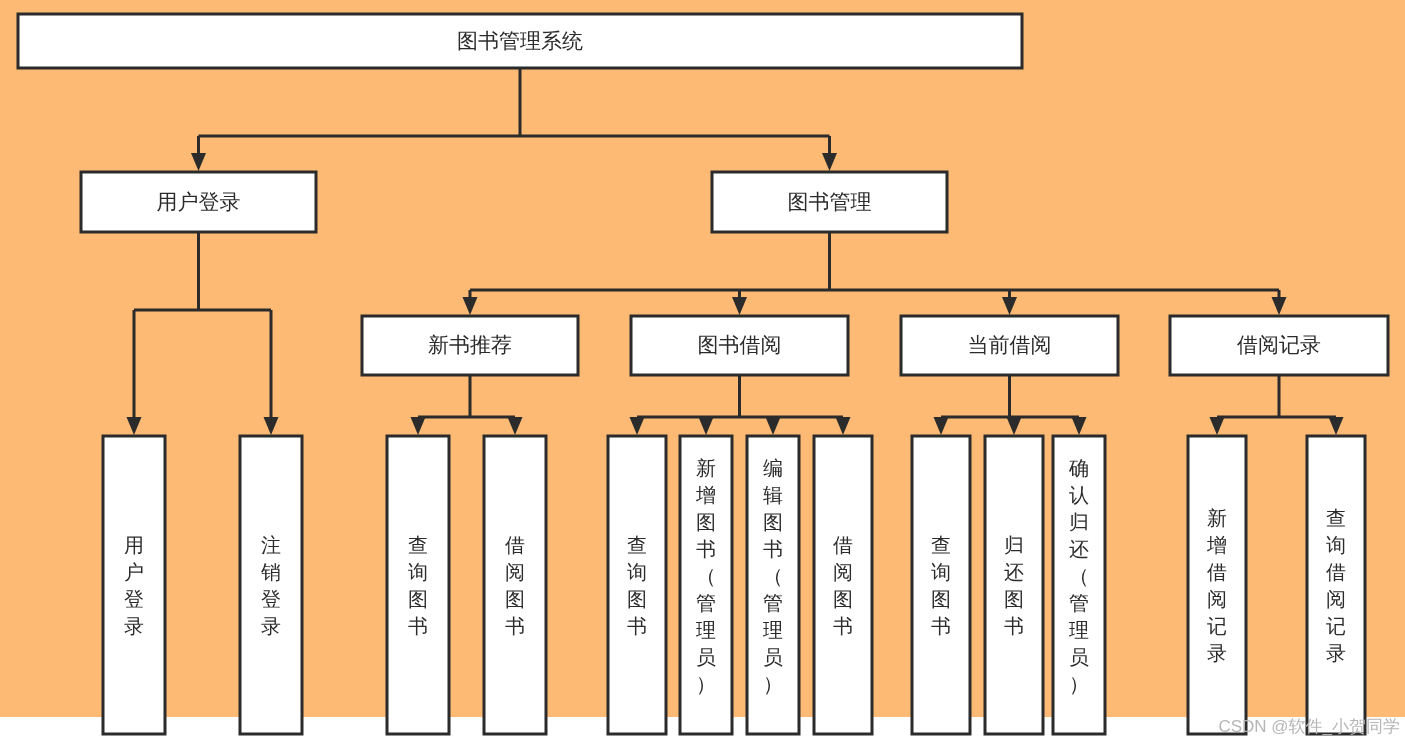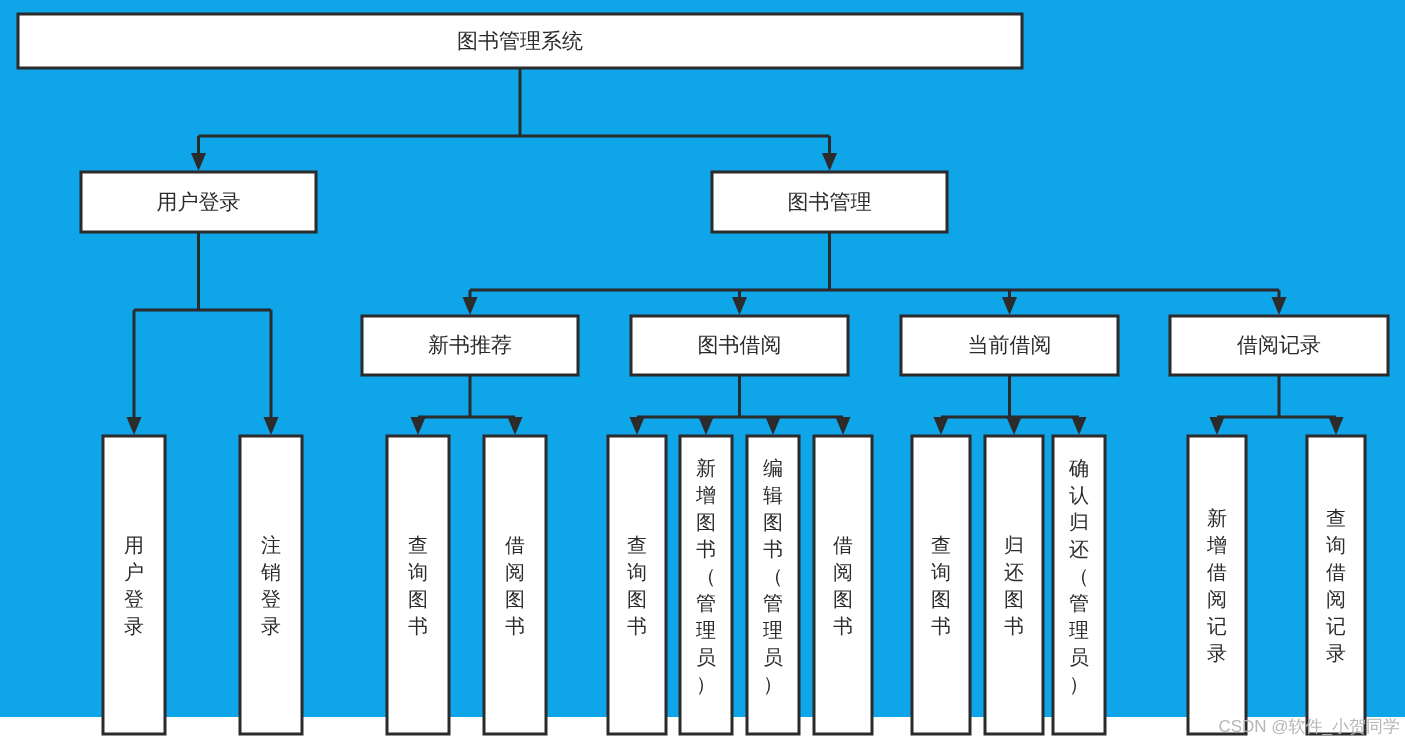--- a/index.html
+++ b/index.html
@@ -11,21 +11,21 @@
   body {
     width: 1405px;
     height: 747px;
     font-family: "Liberation Sans", "DejaVu Sans", sans-serif;
     overflow: hidden;
   }
   #diagram-root {
     position: relative;
     width: 1405px;
     height: 717px;
-    background: #0ea5e9;
+    background: #fdba74;
   }
   svg#tree-svg {
     position: absolute;
     top: 0;
     left: 0;
     width: 1405px;
     height: 747px;
     display: block;
   }
   .node-rect {

